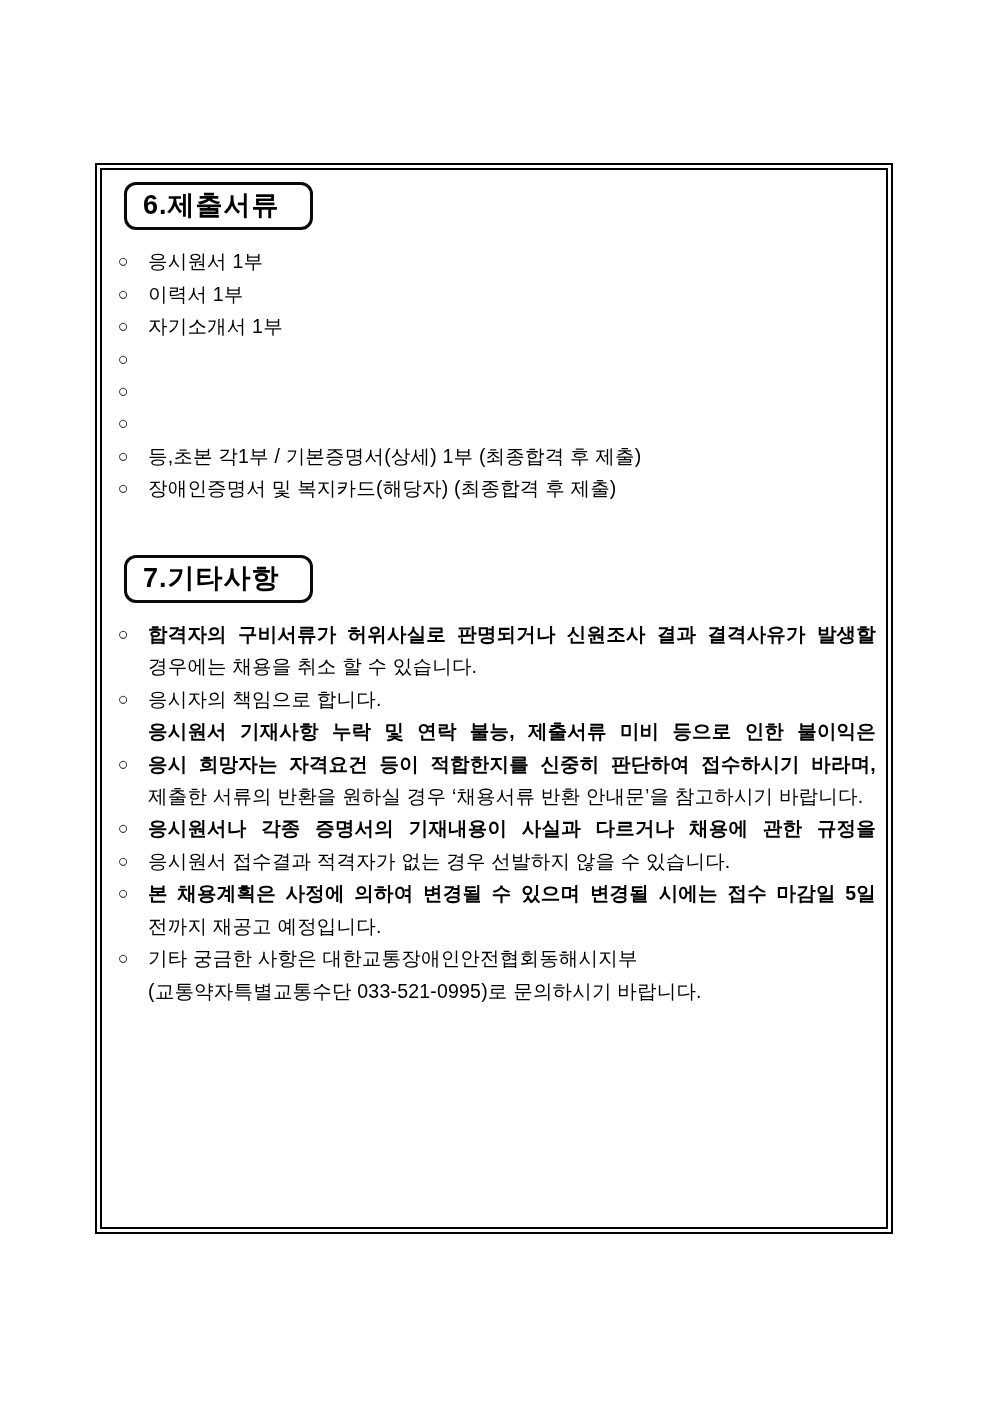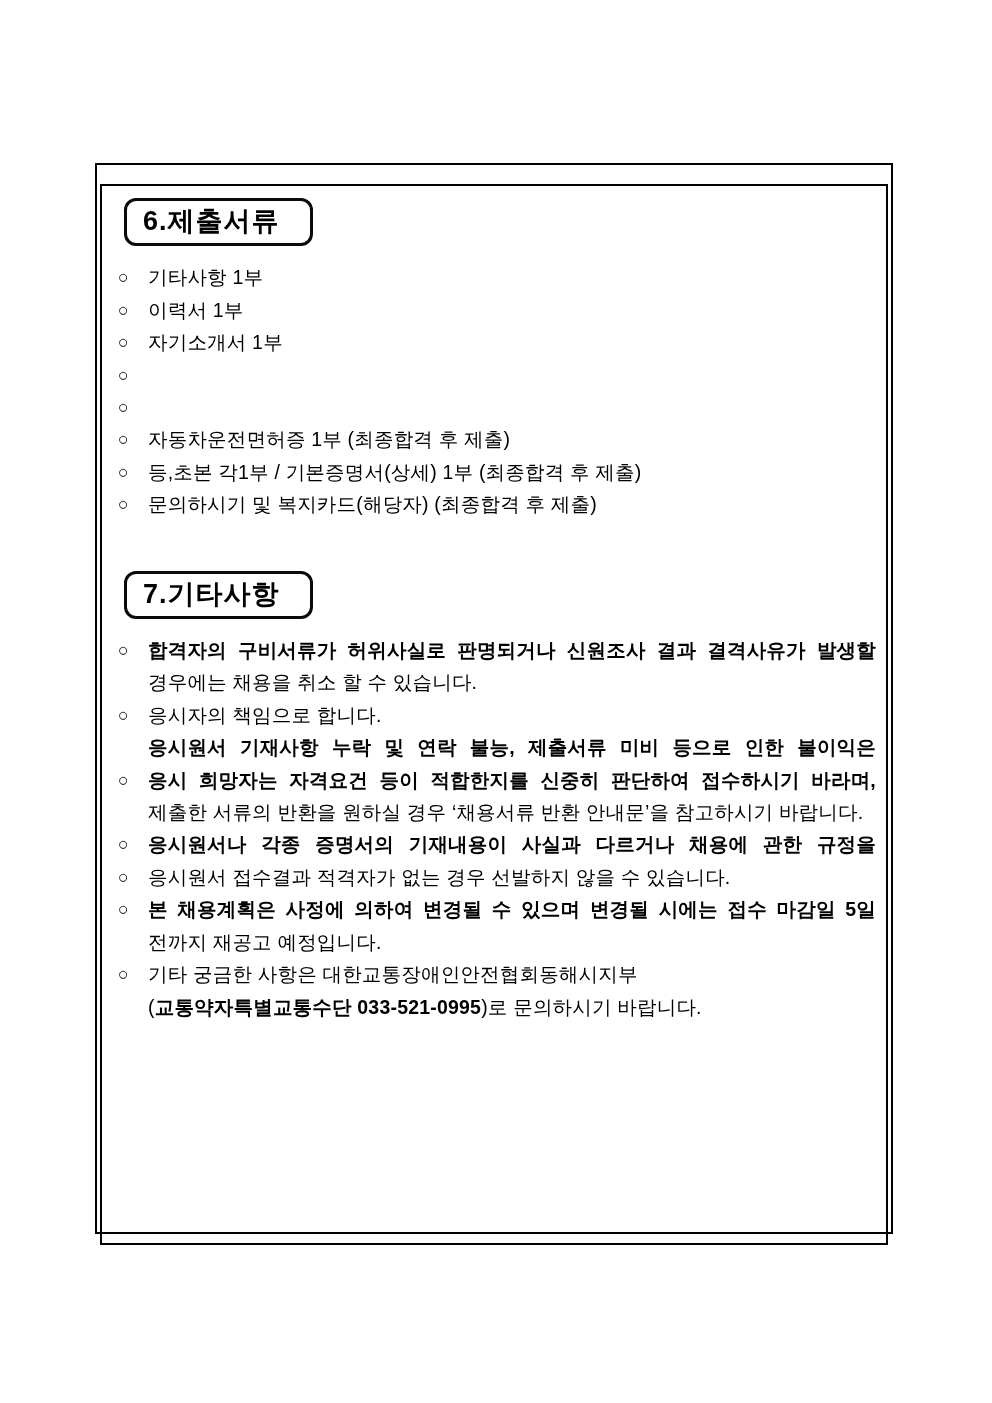--- a/index.html
+++ b/index.html
@@ -27,21 +27,20 @@
     border: 2px solid #000000;
     padding: 3px;
   }
   .frame-inner {
     width: 100%;
     height: 100%;
     box-sizing: border-box;
     border: 2px solid #000000;
     padding: 8px 10px 0 16px;
     overflow: hidden;
-    margin-top: 16px;
   }
   
   .badge {
     position: relative;
     display: inline-block;
     margin: 4px 0 0 6px;
     background: #ffffff;
     border: 3px solid #0a0a0a;
     border-radius: 12px;
     padding: 4px 30px 6px 16px;
@@ -86,61 +85,60 @@
     line-height: 32.4px;
     letter-spacing: 0.2px;
     word-break: keep-all;
   }
   .spread {
     text-align: justify;
     text-align-last: justify;
     font-weight: bold;
   }
   .section-other { margin-top: 46px; }
-  .bold { font-weight: bold; }
+  .bold { font-weight: normal; }
 </style>
 </head>
 <body>
 
 <div class="page">
   <div class="frame-outer">
     <div class="frame-inner">
 
       <section>
         <div class="badge">6.제출서류</div>
         <ul class="doc-list">
           <li class="doc-item">
             <span class="bullet">○</span>
-            <span class="item-text">기타사항 1부</span>
+            <span class="item-text">응시원서 1부</span>
           </li>
           <li class="doc-item">
             <span class="bullet">○</span>
             <span class="item-text">이력서 1부</span>
           </li>
           <li class="doc-item">
             <span class="bullet">○</span>
             <span class="item-text">자기소개서 1부</span>
           </li>
           <li class="doc-item">
             <span class="bullet">○</span>
           </li>
           <li class="doc-item">
             <span class="bullet">○</span>
           </li>
           <li class="doc-item">
             <span class="bullet">○</span>
-            <span class="item-text">자동차운전면허증 1부 (최종합격 후 제출)</span>
           </li>
           <li class="doc-item">
             <span class="bullet">○</span>
             <span class="item-text">등,초본 각1부 / 기본증명서(상세) 1부 (최종합격 후 제출)</span>
           </li>
           <li class="doc-item">
             <span class="bullet">○</span>
-            <span class="item-text">문의하시기 및 복지카드(해당자) (최종합격 후 제출)</span>
+            <span class="item-text">장애인증명서 및 복지카드(해당자) (최종합격 후 제출)</span>
           </li>
         </ul>
       </section>
 
       <section class="section-other">
         <div class="badge">7.기타사항</div>
         <ul class="doc-list">
 
           <li class="doc-item">
             <span class="bullet">○</span>

